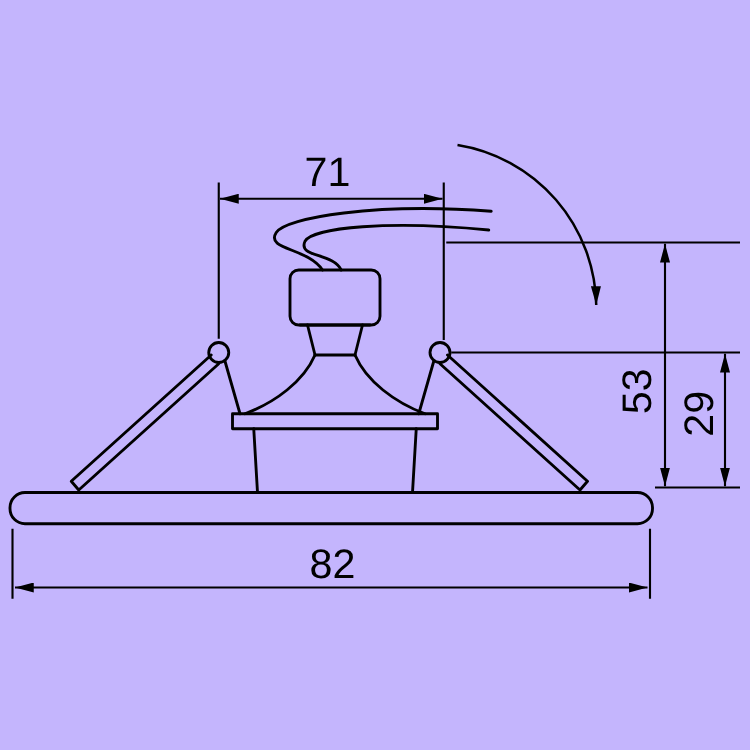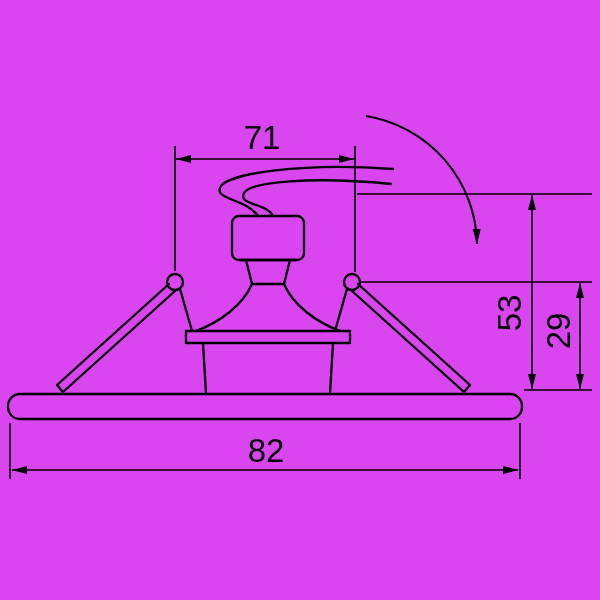--- a/index.html
+++ b/index.html
@@ -7,21 +7,21 @@
     padding: 0;
     width: 600px;
     height: 600px;
     background: #ffffff;
     overflow: hidden;
   }
   .canvas {
     position: relative;
     width: 600px;
     height: 600px;
-    background: #d946ef;
+    background: #c4b5fd;
   }
   svg { display: block; }
   .draw {
     stroke: #000000;
     fill: none;
     stroke-width: 2.3;
     stroke-linecap: round;
     stroke-linejoin: round;
   }
   .dim {

